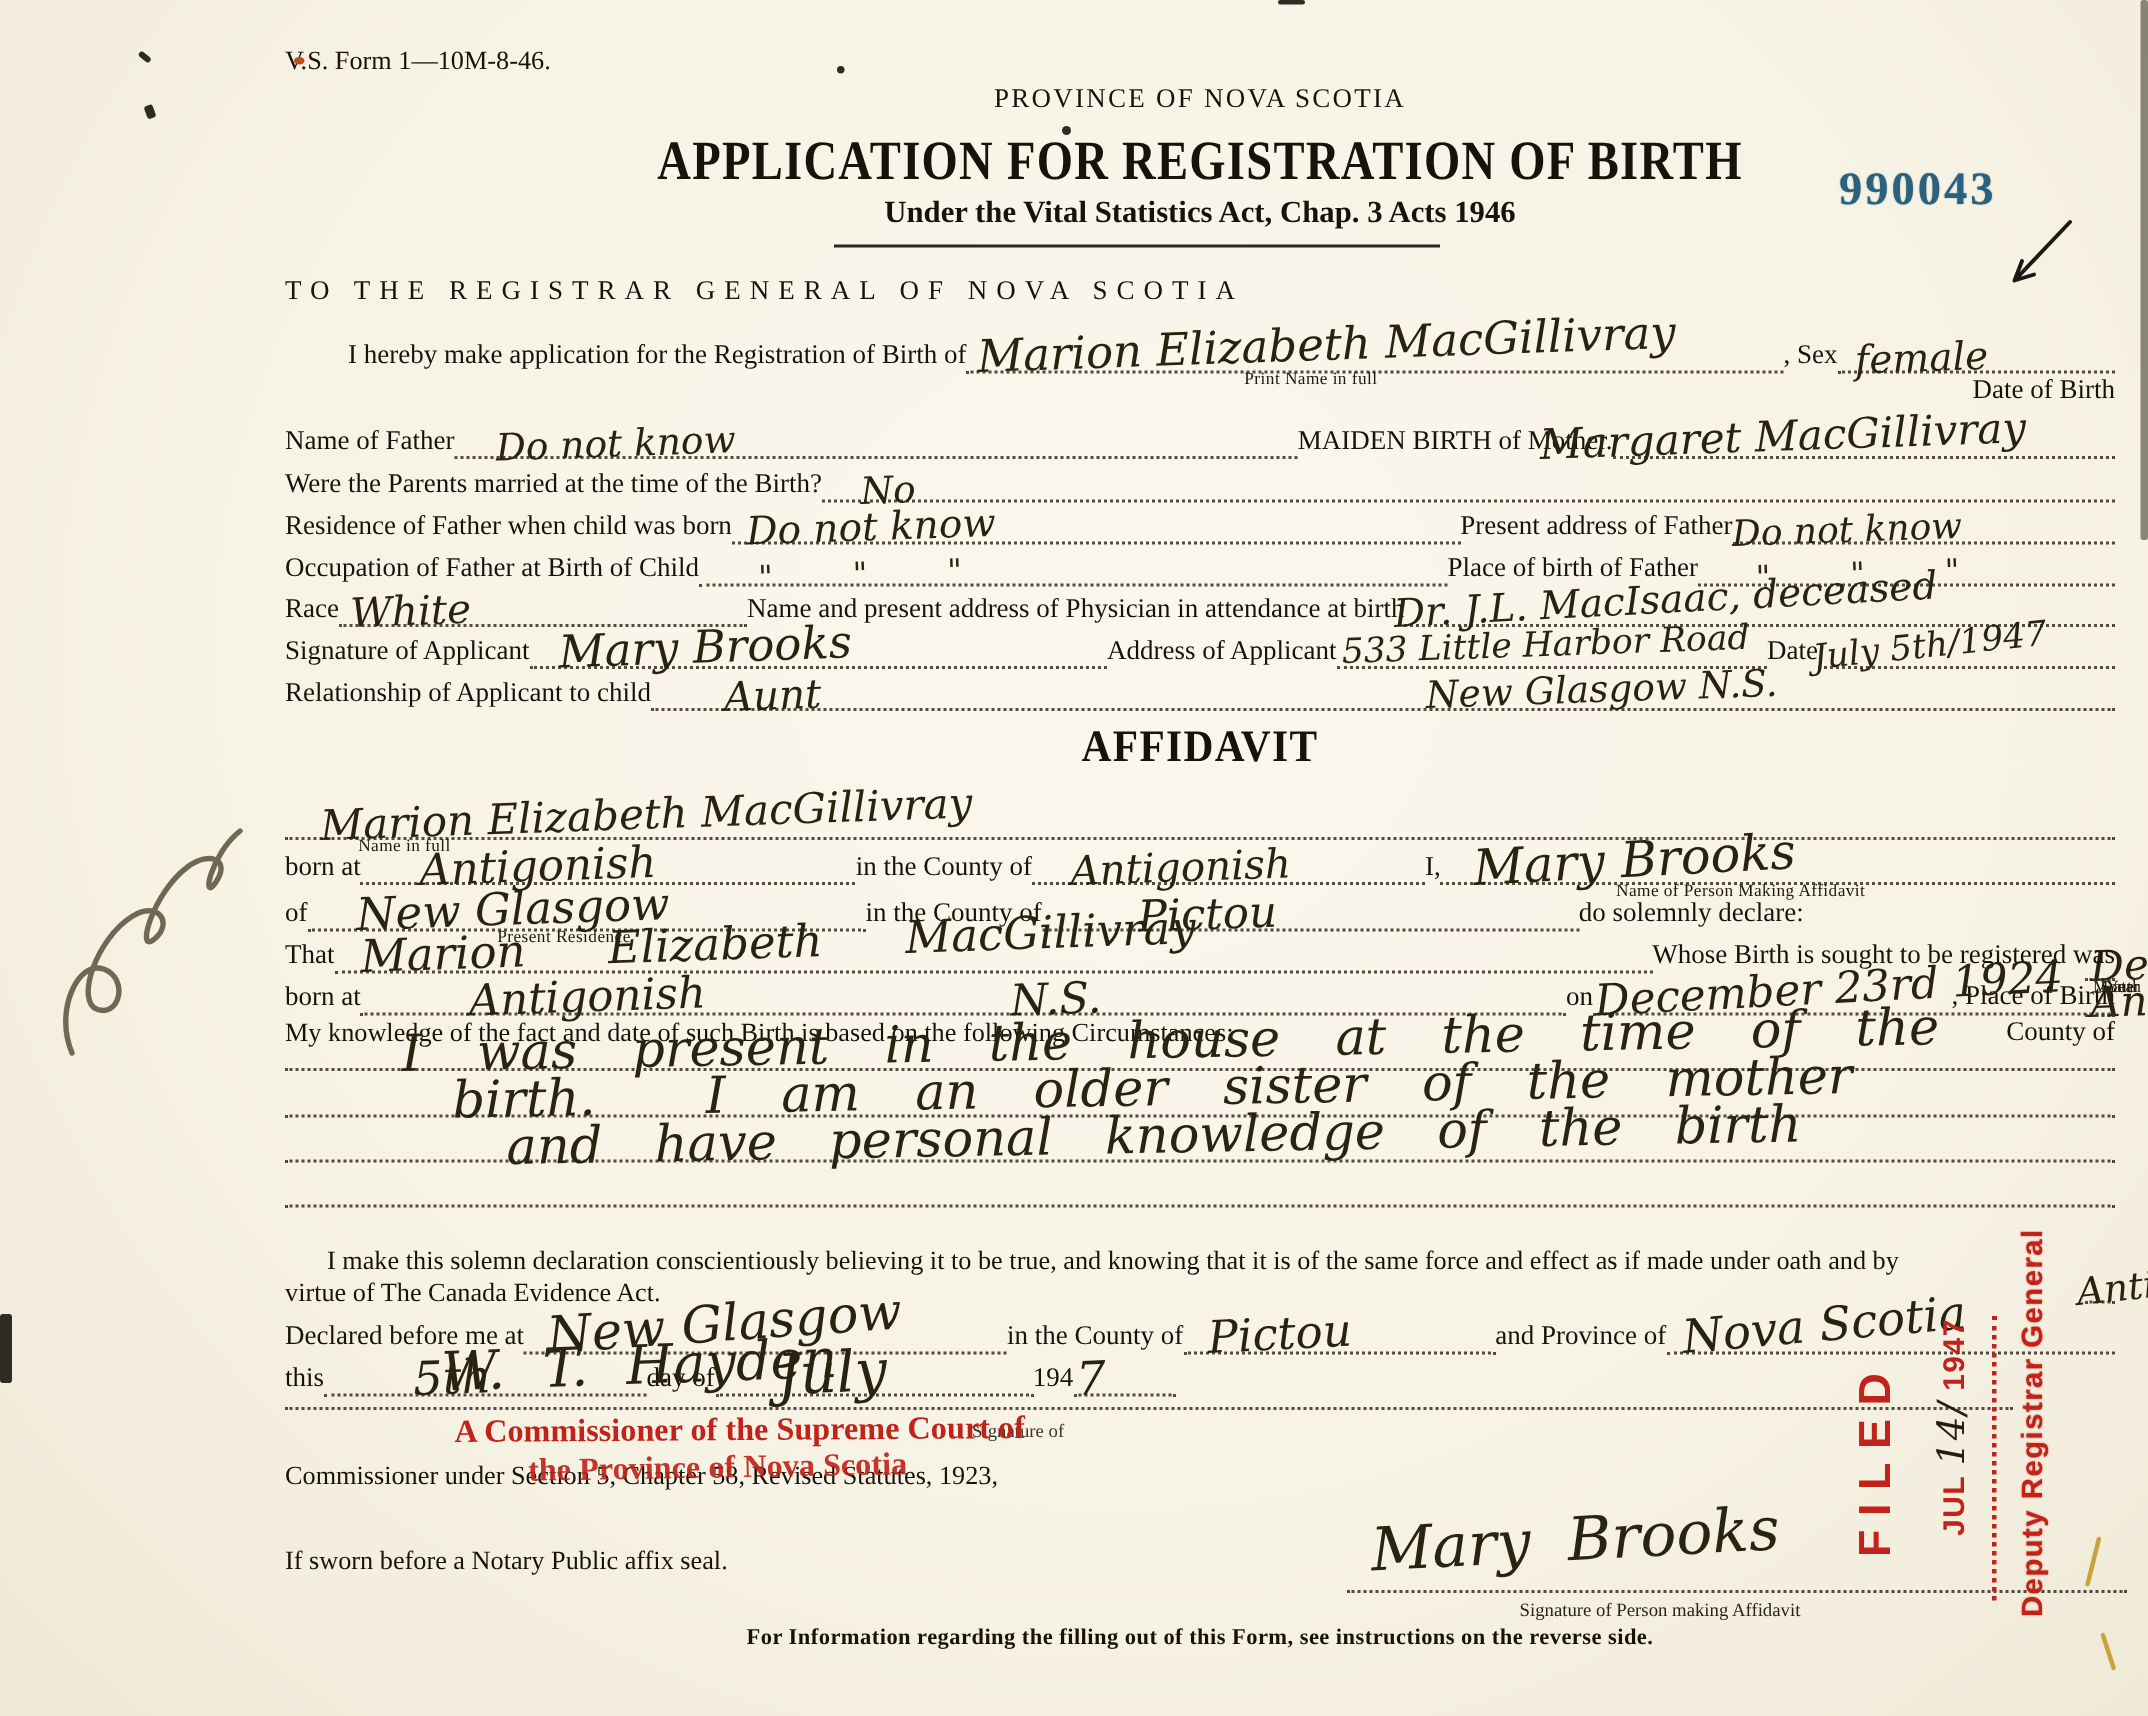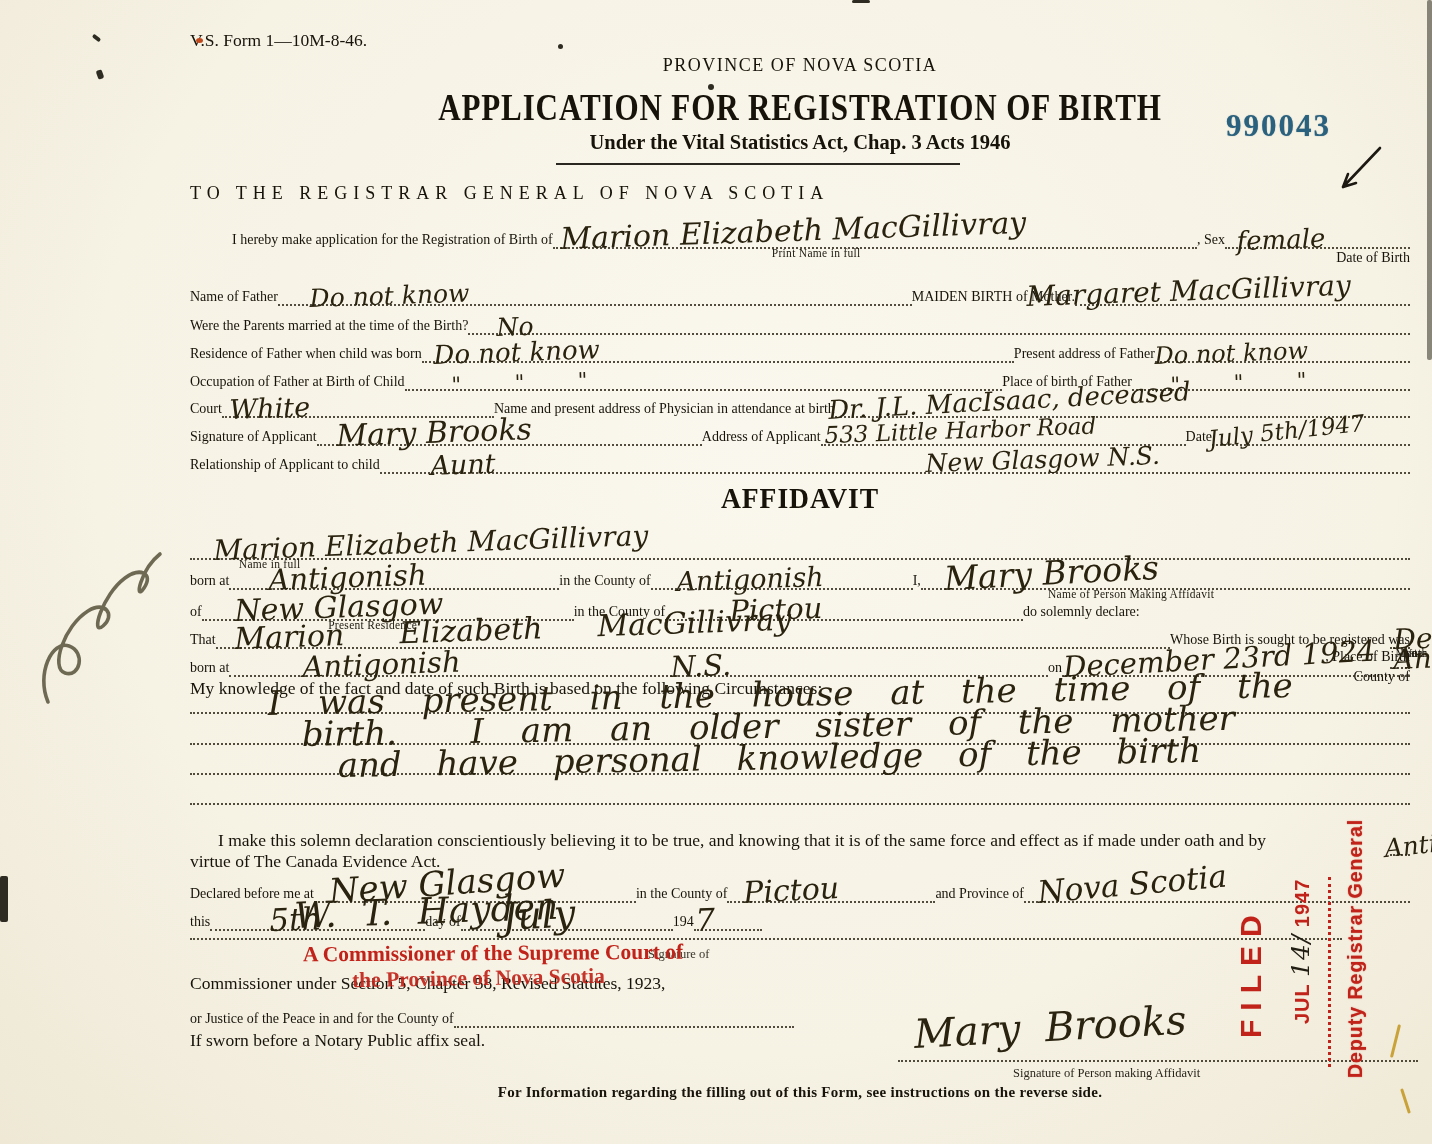--- a/index.html
+++ b/index.html
@@ -4,21 +4,21 @@
 <style>
   html,body{margin:0;padding:0;background:#e9e4d2;}
   .page{
     position:relative;width:1432px;height:1144px;overflow:hidden;
     font-family:"Liberation Serif",serif;color:#17130a;
     background:radial-gradient(ellipse at 52% 38%, #faf7ee 0%, #f6f2e4 62%, #eee8d5 100%);
   }
   .abs{position:absolute;}
   .printed{font-size:17.5px;line-height:1.15;}
   .row{position:absolute;display:flex;align-items:flex-end;height:27px;}
-  .lbl{font-size:14px;line-height:1.1;white-space:pre;padding-bottom:2px;}
+  .lbl{font-size:18px;line-height:1.1;white-space:pre;padding-bottom:2px;}
   .fill{flex:1 1 auto;border-bottom:2px dotted rgba(52,46,30,.85);position:relative;min-width:20px;}
   .dotline{position:absolute;border-bottom:2px dotted rgba(52,46,30,.85);height:0;}
   .hw{
     position:absolute;bottom:-7px;font-family:"DejaVu Serif",serif;font-style:italic;
     color:#29220f;white-space:pre;line-height:1;transform:rotate(-2deg);transform-origin:left bottom;
   }
   .hw-free{
     position:absolute;font-family:"DejaVu Serif",serif;font-style:italic;color:#2a2310;
     white-space:pre;line-height:1;transform:rotate(-1deg);transform-origin:left bottom;
   }
@@ -108,21 +108,21 @@
     <span class="fill">
       <span class="hw" style="left:8%;font-size:21px;">"        "        "</span>
     </span>
     <span class="lbl">Place of birth of Father</span>
     <span class="fill" style="flex:0 0 278px;">
       <span class="hw" style="left:14%;font-size:21px;">"        "        "</span>
     </span>
   </div>
 
   <div class="row" style="top:391px;left:190px;right:22px;">
-    <span class="lbl">Court</span>
+    <span class="lbl">Race</span>
     <span class="fill" style="flex:0 0 272px;">
       <span class="hw" style="left:8px;font-size:27px;">White</span>
     </span>
     <span class="lbl">Name and present address of Physician in attendance at birth</span>
     <span class="fill">
       <span class="hw" style="left:-6px;font-size:26px;transform:rotate(-3deg);">Dr. J.L. MacIsaac, deceased</span>
     </span>
   </div>
 
   <div class="row" style="top:419px;left:190px;right:22px;">
@@ -250,24 +250,20 @@
   </div>
 
   <div class="dotline" style="top:938px;left:190px;width:1152px;"></div>
   <span class="hw-free" style="left:295px;top:898px;font-size:36px;word-spacing:14px;transform:rotate(-2deg);">W. T. Hayden</span>
   <div class="abs" style="left:648px;top:947px;font-size:12.5px;color:#3a352a;z-index:1;">Signature of</div>
   <div class="stamp-text" style="left:303px;top:941px;font-size:21.5px;transform:rotate(-.4deg);">A Commissioner of the Supreme Court of</div>
 
   <div class="abs printed" style="left:190px;top:973px;z-index:1;">Commissioner under Section 5, Chapter 58, Revised Statutes, 1923,</div>
   <div class="stamp-text" style="left:352px;top:966px;font-size:21.5px;transform:rotate(-1deg);opacity:.92;">the Province of Nova Scotia</div>
 
-  <div class="row" style="top:1001px;left:190px;width:604px;">
-    <span class="lbl">or Justice of the Peace in and for the County of</span>
-    <span class="fill"></span>
-  </div>
   <div class="abs printed" style="left:190px;top:1030px;">If sworn before a Notary Public affix seal.</div>
 
   <div class="dotline" style="top:1060px;left:898px;right:14px;"></div>
   <span class="hw-free" style="left:915px;top:1014px;font-size:40px;word-spacing:12px;transform:rotate(-3deg);">Mary Brooks</span>
   <div class="abs" style="left:1013px;top:1066px;font-size:12.5px;color:#2a251b;">Signature of Person  making Affidavit</div>
 
   <div class="abs center" style="top:1084px;font-size:15px;font-weight:bold;letter-spacing:.3px;">For Information regarding the filling out of this Form, see instructions on the reverse side.</div>
 
   <div class="vstamp" style="left:1234px;top:1038px;font-family:'Liberation Sans',sans-serif;font-weight:700;font-size:30px;letter-spacing:9px;color:#c1231a;">FILED</div>
   <div class="vstamp" style="left:1286px;top:1024px;font-family:'Liberation Sans',sans-serif;font-weight:700;font-size:20px;letter-spacing:1px;color:#c1231a;">

